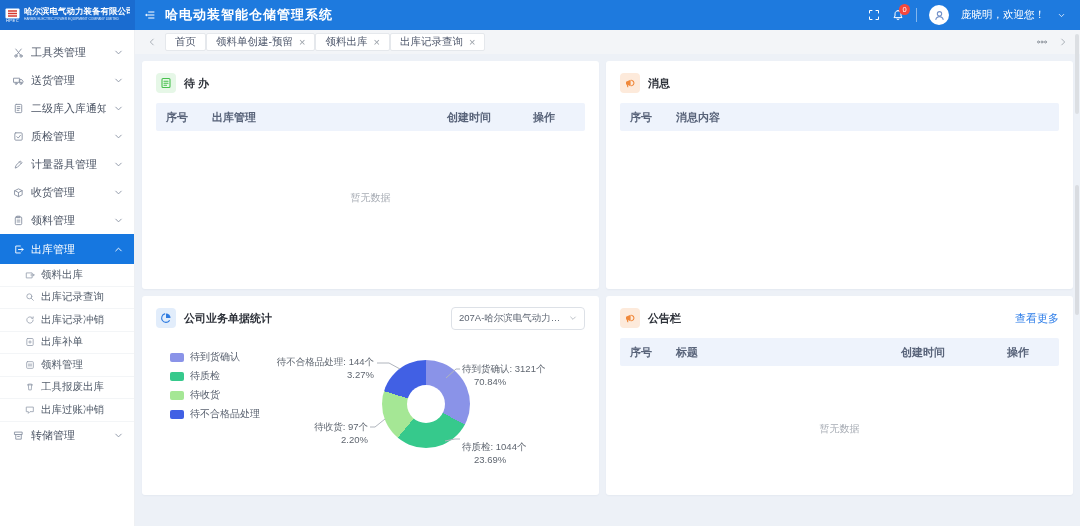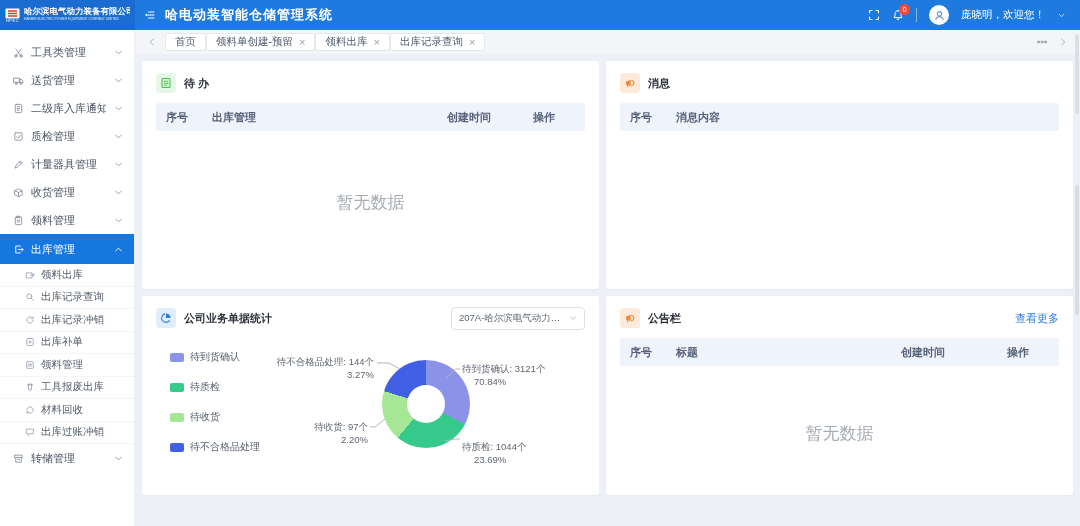--- a/index.html
+++ b/index.html
@@ -90,35 +90,35 @@
   .thead-todo span:nth-child(1){ width:46px; }
   .thead-todo span:nth-child(2){ flex:1; }
   .thead-todo span:nth-child(3){ width:86px; }
   .thead-todo span:nth-child(4){ width:42px; text-align:left; }
   .thead-msg span:nth-child(1){ width:46px; }
   .thead-msg span:nth-child(2){ flex:1; }
   .thead-notice span:nth-child(1){ width:46px; }
   .thead-notice span:nth-child(2){ flex:1; }
   .thead-notice span:nth-child(3){ width:106px; }
   .thead-notice span:nth-child(4){ width:42px; }
-  .empty { position:absolute; left:0; right:0; text-align:center; color:#a8adb5; font-size:17px; }
+  .empty { position:absolute; left:0; right:0; text-align:center; color:#a8adb5; font-size:10px; }
   .empty-todo { top:130px; }
   .empty-notice { top:126px; }
 
   
   .org-select { margin-left:auto; width:134px; height:23px; border:1px solid #dde1e7;
     border-radius:4px; background:#fff; display:flex; align-items:center; gap:4px;
     padding:0 7px; cursor:pointer; }
   .org-select-value { font-size:9.5px; color:#5d6572; flex:1; white-space:nowrap;
     overflow:hidden; text-overflow:ellipsis; }
   .org-select .i { color:#9aa1ab; } .org-select .i svg { width:8px; height:8px; }
 
   
   .chart { position:relative; height:158px; margin-top:6px; }
-  .legend { position:absolute; left:14px; top:14px; display:flex; flex-direction:column; gap:16px; }
+  .legend { position:absolute; left:14px; top:14px; display:flex; flex-direction:column; gap:5px; }
   .legend-item { display:flex; align-items:center; gap:6px; font-size:10px; color:#5a6270;
     cursor:pointer; }
   .swatch { width:14px; height:9px; border-radius:2px; flex:0 0 auto; }
   .donut { position:absolute; left:226px; top:24px; width:88px; height:88px; border-radius:50%; }
   .hole { position:absolute; left:251px; top:49px; width:38px; height:38px; background:#fff;
     border-radius:50%; }
   .leaders { position:absolute; inset:0; pointer-events:none; }
   .leaders polyline { fill:none; stroke:#b0b5bd; stroke-width:1; }
   .clabel { position:absolute; font-size:9.5px; color:#5f6670; line-height:1.32; }
   .clabel span { display:block; }
@@ -349,29 +349,20 @@
           </span>
           <span>领料管理</span>
         </div>
         <div class="sub-item">
           <span class="i ">
             <svg viewBox="0 0 12 12">
               <path d="M3 3.5h6M4 3.5V2.5h4v1M4 3.5l.5 6h3l.5-6"></path>
             </svg>
           </span>
           <span>工具报废出库</span>
-        </div>
-        <div class="sub-item">
-          <span class="i ">
-            <svg viewBox="0 0 12 12">
-              <path d="M2.2 6a3.8 3.8 0 1 1 1.1 2.7"></path>
-              <path d="M2.2 9.8V8H4"></path>
-            </svg>
-          </span>
-          <span>材料回收</span>
         </div>
         <div class="sub-item">
           <span class="i ">
             <svg viewBox="0 0 12 12">
               <path d="M2 2.5h8v5.5H6L4 10V8H2z"></path>
             </svg>
           </span>
           <span>出库过账冲销</span>
         </div>
       </div>

